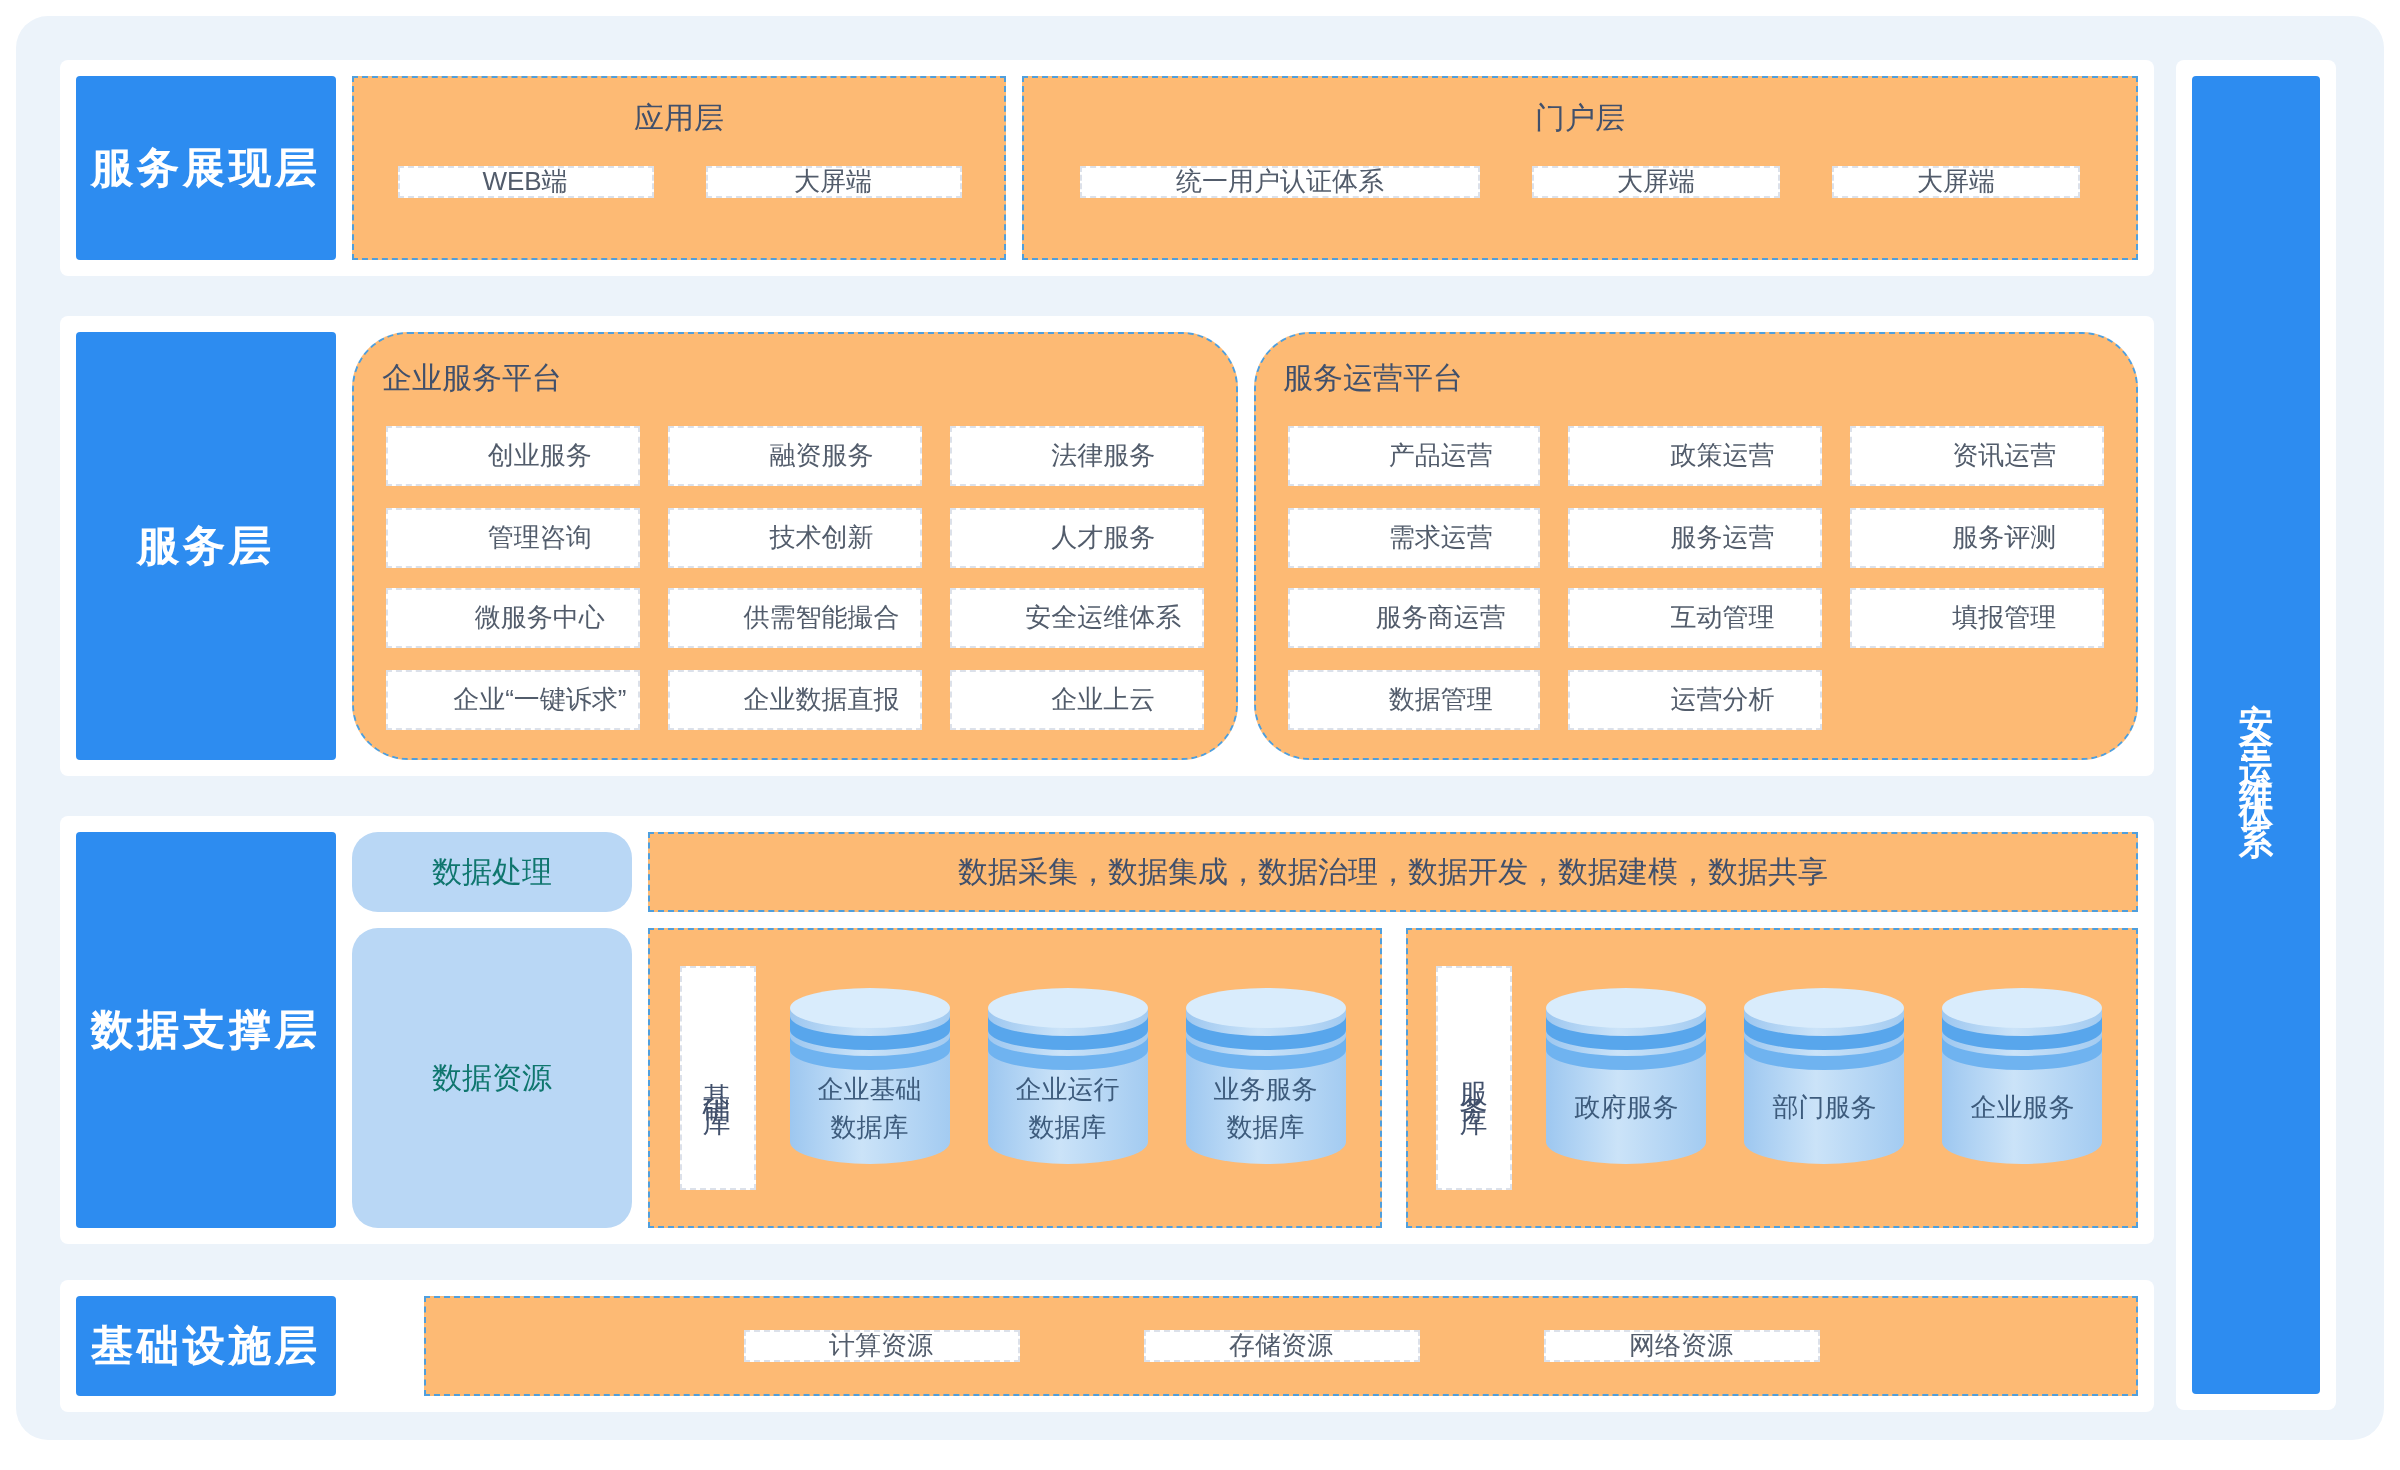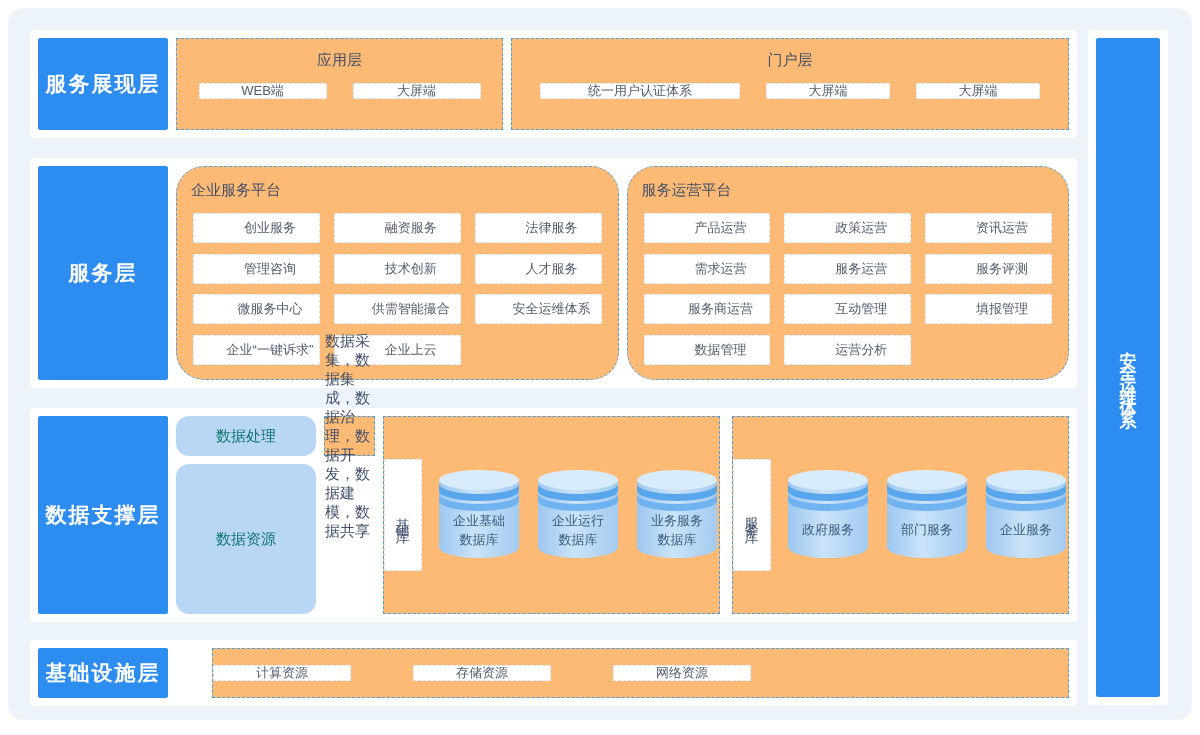--- a/index.html
+++ b/index.html
@@ -51,41 +51,41 @@
   .platform-grid .chip { height:30px; width:auto;padding-left:27px; }
 
   .data-col { flex:0 0 140px; display:flex; flex-direction:column; gap:8px; }
   .data-box {
     background:#b9d7f5; color:#0f766e; border-radius:13px;
     display:flex; align-items:center; justify-content:center;
     font-size:15px; font-weight:500;
   }
   .data-box.small { height:40px; }
   .data-box.big { flex:1; }
-  .data-main { flex:1; display:flex; flex-direction:row; gap:8px; }
+  .data-main { flex:1; display:flex; flex-direction:column; gap:8px; }
   .processing-panel {
     height:40px; display:flex; align-items:center; justify-content:center;
     font-size:15px; color:#41506b;
   }
   .db-row { flex:1; display:flex; gap:12px; }
   .db-panel { flex:1; display:flex; align-items:center; justify-content:center; gap:15px; }
   .v-label {
     width:38px; height:112px; background:#ffffff; border:1px dashed #dce1ea;
     box-sizing:border-box; display:flex; align-items:center; justify-content:center;
     writing-mode:vertical-rl; text-orientation:upright;
     letter-spacing:6px; font-size:14px; color:#41506b;
   }
   .cylinder { position:relative; width:84px; height:96px; flex:0 0 auto; }
   .cyl-svg { position:absolute; left:0; top:0; width:100%; height:100%; }
   .cyl-label {
     position:absolute; left:0; right:0; top:34px; bottom:4px;
     display:flex; flex-direction:column; align-items:center; justify-content:center;
     font-size:13px; color:#3d5b7c; line-height:1.5; text-align:center;
   }
-  .infra-panel { flex:1; display:flex; align-items:center; gap:62px;font-family:Liberation Mono, monospace; }
+  .infra-panel { flex:1; display:flex; align-items:center; justify-content:center; gap:62px;font-family:Liberation Mono, monospace; }
 
   .side-bar {
     flex:1; background:#2d8cf0; border-radius:2px;
     display:flex; align-items:center; justify-content:center;
   }
   .v-text {
     writing-mode:vertical-rl; text-orientation:upright; color:#ffffff;
     font-size:17px; font-weight:700; letter-spacing:12px; text-indent:12px;
   }
 </style>
@@ -132,20 +132,21 @@
         <div class="chip">创业服务</div>
         <div class="chip">融资服务</div>
         <div class="chip">法律服务</div>
         <div class="chip">管理咨询</div>
         <div class="chip">技术创新</div>
         <div class="chip">人才服务</div>
         <div class="chip">微服务中心</div>
         <div class="chip">供需智能撮合</div>
         <div class="chip">安全运维体系</div>
         <div class="chip">企业“一键诉求”</div>
+        <div class="chip">企业数据直报</div>
         <div class="chip">企业上云</div>
       </div>
     </div>
 
     <div class="panel platform-panel">
       <div class="panel-title">服务运营平台</div>
       <div class="platform-grid">
         <div class="chip">产品运营</div>
         <div class="chip">政策运营</div>
         <div class="chip">资讯运营</div>

